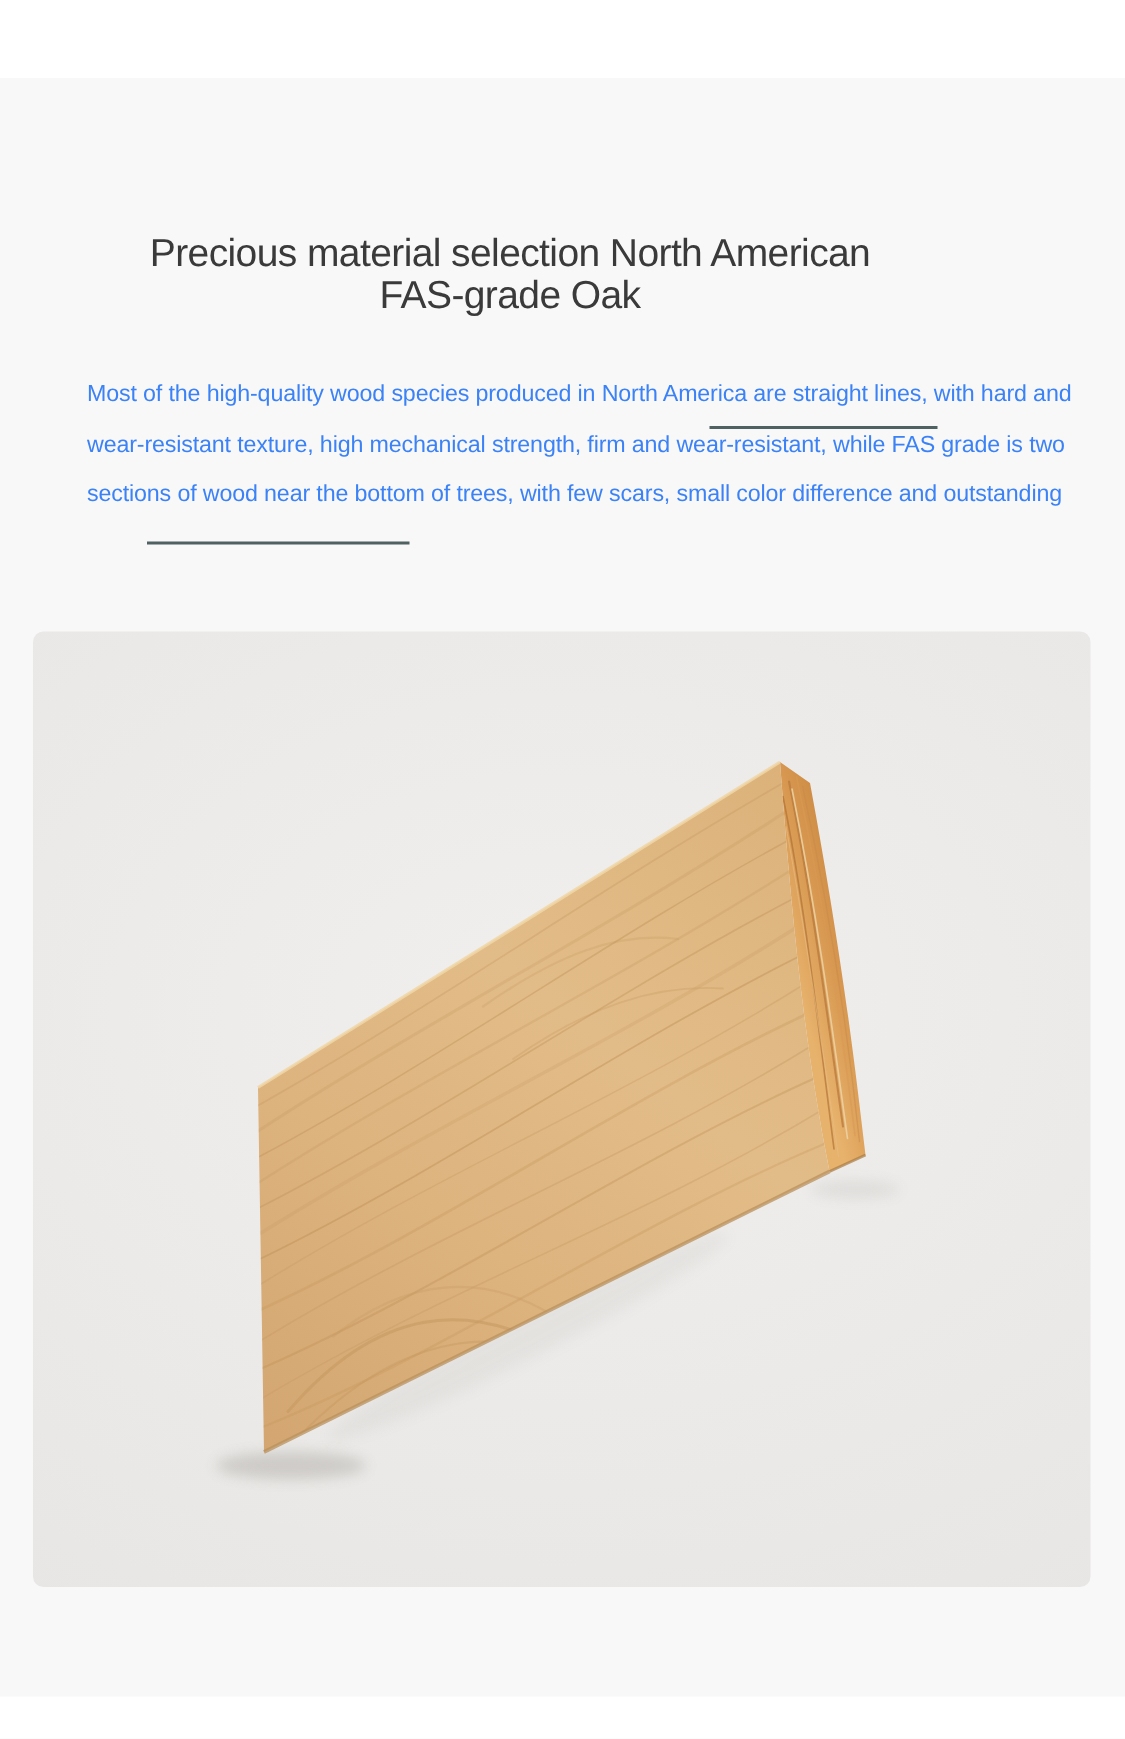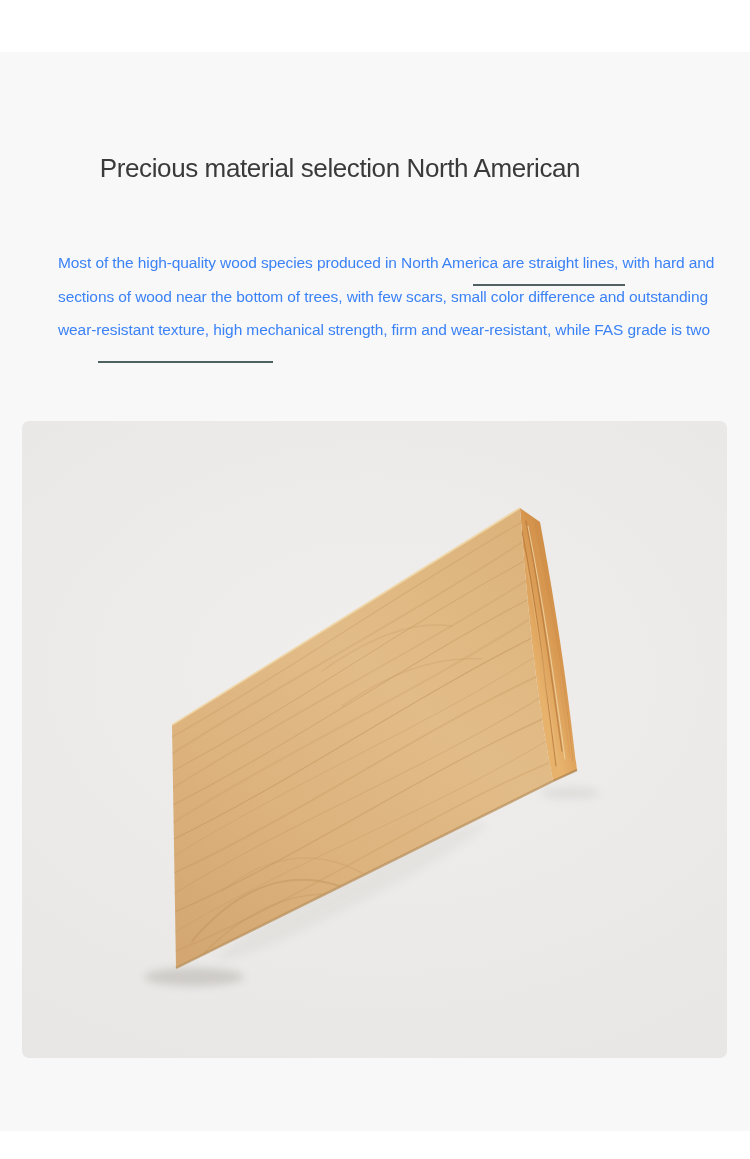--- a/index.html
+++ b/index.html
@@ -40,26 +40,27 @@
   }
   .media-card svg { display:block; width:705px; height:637px; }
 </style>
 </head>
 <body>
 
 <div class="section-bg"></div>
 
 <h1 class="page-title">
   <span>Precious material selection North American</span>
+  <span>FAS-grade Oak</span>
 </h1>
 
 <div class="description">
   <span>Most of the high-quality wood species produced in North America are straight lines, with hard and</span>
+  <span>wear-resistant texture, high mechanical strength, firm and wear-resistant, while FAS grade is two</span>
   <span>sections of wood near the bottom of trees, with few scars, small color difference and outstanding</span>
-  <span>wear-resistant texture, high mechanical strength, firm and wear-resistant, while FAS grade is two</span>
 </div>
 
 <div class="accent-line accent-line-1" style="background: rgb(79, 97, 97);"></div>
 <div class="accent-line accent-line-2" style="background: rgb(79, 97, 97);"></div>
 
 <div class="media-card">
   <svg viewBox="0 0 705 637" xmlns="http://www.w3.org/2000/svg" role="img">
     <title>North American FAS-grade oak wood board sample photo</title>
     <defs>
       <linearGradient id="faceGrad" x1="150" y1="547" x2="498" y2="87" gradientUnits="userSpaceOnUse">

